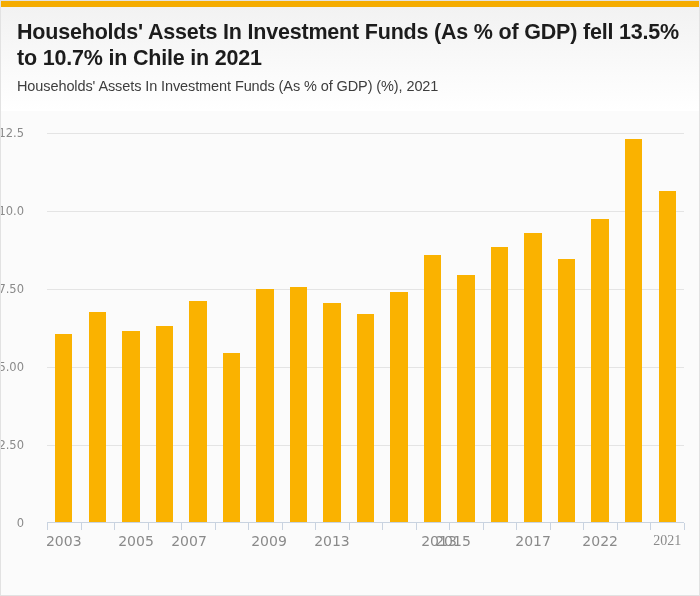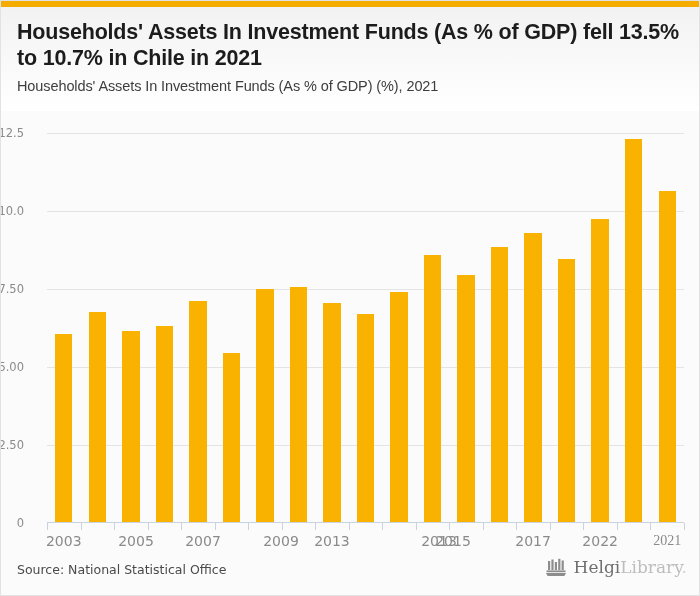--- a/index.html
+++ b/index.html
@@ -177,24 +177,24 @@
         </div>
       <div id="axis-line"></div>
       <div id="xticks">
           <div class="xtick" style="left: 0px;"></div>
           <div class="xtick-label" style="left: 16.7632px;">2003</div>
           <div class="xtick" style="left: 33.5263px;"></div>
           <div class="xtick" style="left: 67.0526px;"></div>
           <div class="xtick-label" style="left: 79px; margin-left: 10px;">2005</div>
           <div class="xtick" style="left: 100.579px;"></div>
           <div class="xtick" style="left: 134.105px;"></div>
-          <div class="xtick-label" style="left: 156px;">2007</div>
+          <div class="xtick-label" style="left: 142px;">2007</div>
           <div class="xtick" style="left: 167.632px;"></div>
           <div class="xtick" style="left: 201.158px;"></div>
-          <div class="xtick-label" style="left: 234px;">2009</div>
+          <div class="xtick-label" style="left: 222px;">2009</div>
           <div class="xtick" style="left: 234.684px;"></div>
           <div class="xtick" style="left: 268.211px;"></div>
           <div class="xtick-label" style="left: 284.974px;">2013</div>
           <div class="xtick" style="left: 301.737px;"></div>
           <div class="xtick" style="left: 335.263px;"></div>
           <div class="xtick-label" style="left: 352.026px; margin-left: 40px;">2013</div>
           <div class="xtick" style="left: 368.789px;"></div>
           <div class="xtick" style="left: 402.316px;"></div>
           <div class="xtick-label" style="left: 406px;">2015</div>
           <div class="xtick" style="left: 435.842px;"></div>
@@ -204,31 +204,14 @@
           <div class="xtick" style="left: 536.421px;"></div>
           <div class="xtick-label" style="left: 553.184px;">2022</div>
           <div class="xtick" style="left: 569.947px;"></div>
           <div class="xtick" style="left: 603.474px;"></div>
           <div class="xtick-label" style="left: 620.237px; font-family: Liberation Serif, serif;">2021</div>
           <div class="xtick" style="left: 637px;"></div>
         </div>
     </div>
   </div>
 
-  <div id="footer">
-    <div id="source-text">Source: National Statistical Office</div>
-    <div id="logo">
-      <svg id="logo-mark" width="22" height="19" viewBox="0 0 22 19" aria-hidden="true">
-        <g fill="#8d8d8d">
-          <rect x="2" y="3" width="2.2" height="9"></rect>
-          <rect x="5.4" y="1.5" width="2.2" height="10.5"></rect>
-          <rect x="8.8" y="4" width="2.2" height="8"></rect>
-          <rect x="12.2" y="0.8" width="2.2" height="11.2"></rect>
-          <rect x="15.6" y="2.5" width="2.2" height="9.5"></rect>
-          <rect x="0.5" y="12.4" width="19" height="1.8"></rect>
-          <path d="M0 15 h20 l-1.6 3 H1.6 Z"></path>
-        </g>
-      </svg>
-      <div id="logo-text"><span class="logo-helgi">Helgi</span><span class="logo-library">Library</span><span class="logo-dot">.</span></div>
-    </div>
-  </div>
 
 </div>
 
 </body></html>

